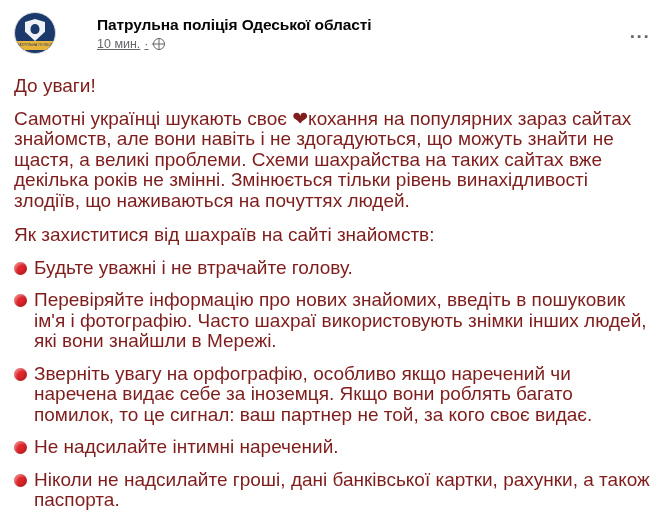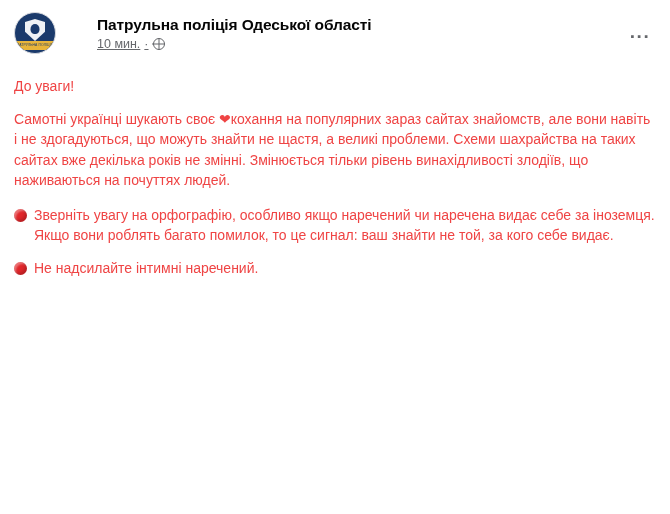--- a/index.html
+++ b/index.html
@@ -142,23 +142,23 @@
     align-items: center;
     justify-content: center;
     color: #65676b;
     font-size: 19px;
     letter-spacing: 1.5px;
     line-height: 10px;
     font-weight: bold;
     cursor: pointer;
   }
   .post-body {
-    font-size: 14px;
+    font-size: 19px;
     line-height: 20.5px;
-    color: #ef4444;
+    color: #7f1d1d;
   }
   .para {
     margin: 0 0 14px 0;
   }
   .para.tight {
     margin-bottom: 12px;
   }
   .bullet-row {
     display: flex;
     align-items: flex-start;
@@ -201,28 +201,41 @@
     <div class="more-btn">...</div>
   </div>
 
   <div class="post-body">
 
     <p class="para tight">До уваги!</p>
 
     <p class="para">Самотні українці шукають своє ❤кохання на популярних зараз сайтах знайомств, але вони навіть і не здогадуються, що можуть знайти не щастя, а великі проблеми. Схеми шахрайства на таких сайтах вже декілька років не змінні. Змінюється тільки рівень винахідливості злодіїв, що наживаються на почуттях людей.</p>
 
 
-
-
-
-    <div class="bullet-row">
-      <span class="bullet-dot"></span>
-      <span class="bullet-text">Зверніть увагу на орфографію, особливо якщо наречений чи наречена видає себе за іноземця. Якщо вони роблять багато помилок, то це сигнал: ваш знайти не той, за кого себе видає.</span>
+    <p class="para tight">Як захиститися від шахраїв на сайті знайомств:</p>
+
+    <div class="bullet-row">
+      <span class="bullet-dot"></span>
+      <span class="bullet-text">Будьте уважні і не втрачайте голову.</span>
+    </div>
+
+    <div class="bullet-row">
+      <span class="bullet-dot"></span>
+      <span class="bullet-text">Перевіряйте інформацію про нових знайомих, введіть в пошуковик ім'я і фотографію. Часто шахраї використовують знімки інших людей, які вони знайшли в Мережі.</span>
+    </div>
+
+    <div class="bullet-row">
+      <span class="bullet-dot"></span>
+      <span class="bullet-text">Зверніть увагу на орфографію, особливо якщо наречений чи наречена видає себе за іноземця. Якщо вони роблять багато помилок, то це сигнал: ваш партнер не той, за кого своє видає.</span>
     </div>
 
     <div class="bullet-row">
       <span class="bullet-dot"></span>
       <span class="bullet-text">Не надсилайте інтимні наречений.</span>
     </div>
 
+    <div class="bullet-row">
+      <span class="bullet-dot"></span>
+      <span class="bullet-text">Ніколи не надсилайте гроші, дані банківської картки, рахунки, а також паспорта.</span>
+    </div>
 
   </div>
 </div>
 
 </body></html>

